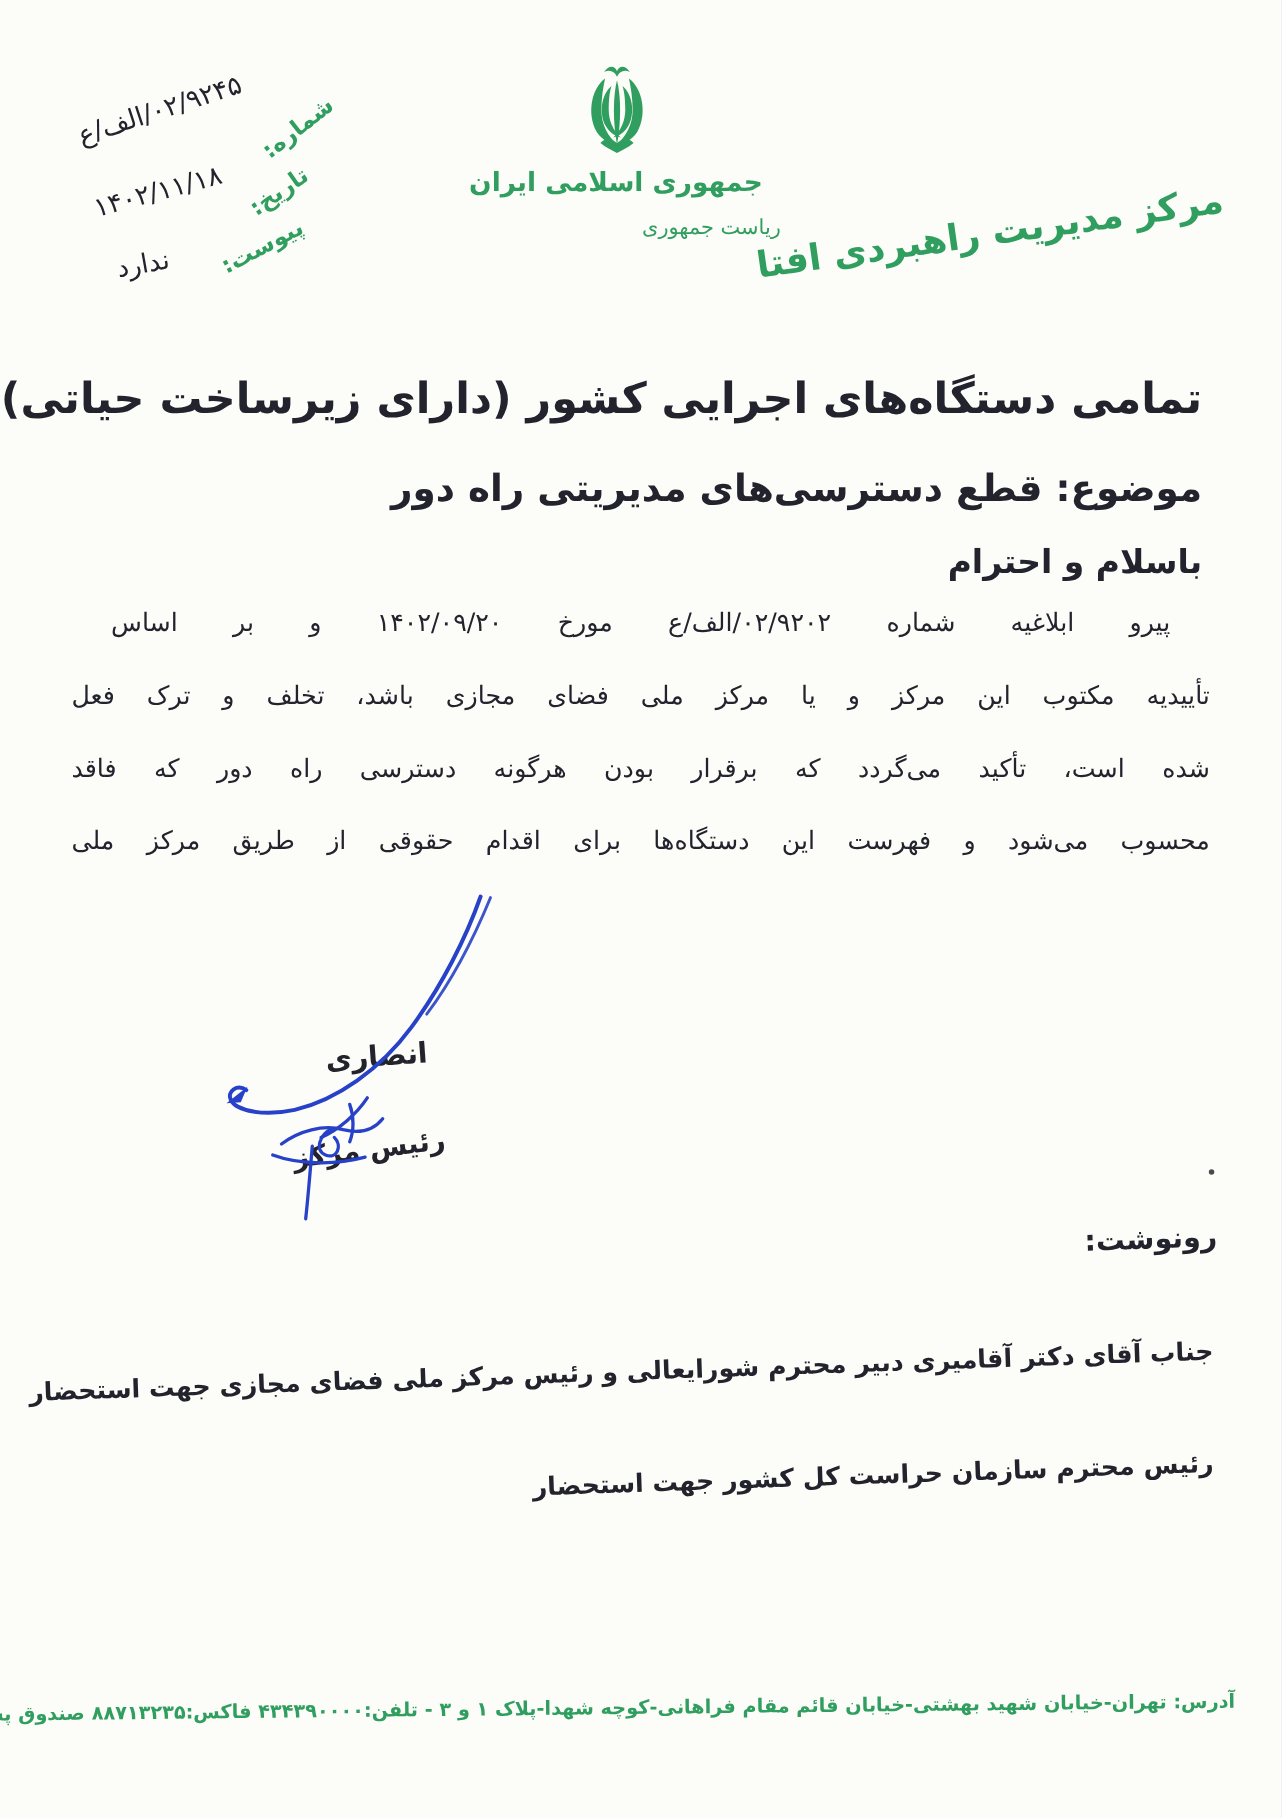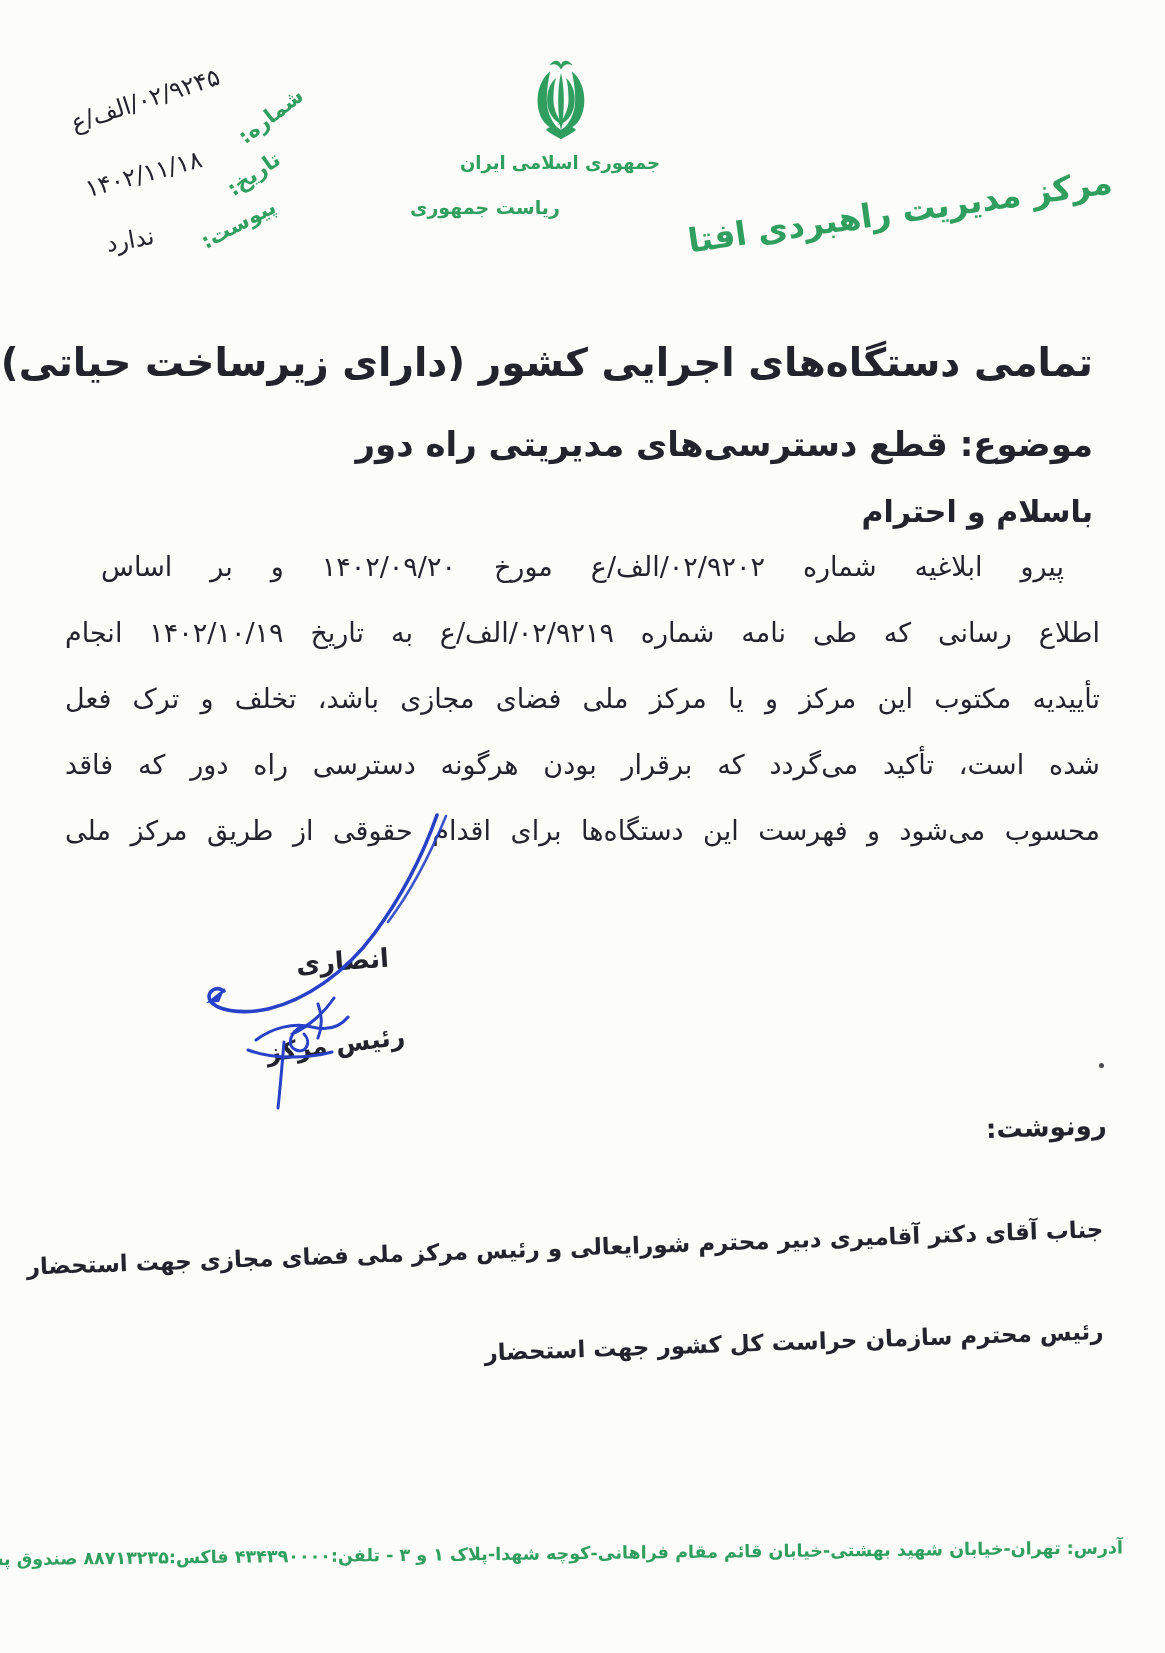--- a/index.html
+++ b/index.html
@@ -21,36 +21,36 @@
   .abs{position:absolute;}
 
   
   .stamp-label{font-size:21px;font-weight:bold;color:var(--green);white-space:nowrap;}
   .stamp-value{font-size:24px;color:var(--ink);white-space:nowrap;letter-spacing:1px;}
   .rot-lbl1{transform:rotate(-38deg);}
   .rot-lbl2{transform:rotate(-35deg);}
   .rot-lbl3{transform:rotate(-28deg);}
 
   
-  .country{font-size:18px;font-weight:bold;color:var(--green);text-align:center;width:300px;}
-  .office{font-size:19px;font-weight:bold;color:var(--green);text-align:left;width:300px;}
+  .country{font-size:24px;font-weight:bold;color:var(--green);text-align:center;width:300px;}
+  .office{font-size:19px;font-weight:normal;color:var(--green);text-align:right;width:300px;}
   .orgtitle{
     font-size:33px;font-weight:bold;color:var(--green);
     width:340px;text-align:center;white-space:nowrap;
     transform:rotate(-8deg);transform-origin:right center;
   }
 
   
   .addressee{font-size:39px;font-weight:bold;white-space:nowrap;}
   .subject{font-size:34px;font-weight:bold;white-space:nowrap;}
   .salutation{font-size:30px;font-weight:bold;white-space:nowrap;}
   .body-block{width:1035px;}
   .bodyline{
     width:100%;height:66px;line-height:66px;
-    font-size:27px;
+    font-size:23px;
     text-align:justify;text-align-last:justify;
     white-space:nowrap;
   }
   .bodyline.indent{width:963px;padding:0 36px;}
   .bodyline.last{text-align-last:right;}
 
   .sig-name{font-size:26px;font-weight:bold;transform:rotate(-4deg);white-space:nowrap;}
   .sig-title{font-size:25px;font-weight:bold;transform:rotate(-7deg);white-space:nowrap;}
 
   .cc-label{font-size:26px;font-weight:bold;white-space:nowrap;transform:rotate(-2deg);}
@@ -100,21 +100,20 @@
   <div class="abs office" style="left:410px;top:196px;">ریاست جمهوری</div>
 
   <div class="abs orgtitle" style="left:772px;top:162px;">مرکز مدیریت راهبردی افتا</div>
 
   <div class="abs addressee" style="right:72px;top:340px;">تمامی دستگاه‌های اجرایی کشور (دارای زیرساخت حیاتی)</div>
   <div class="abs subject" style="right:72px;top:424px;">موضوع: قطع دسترسی‌های مدیریتی راه دور</div>
   <div class="abs salutation" style="right:72px;top:494px;">باسلام و احترام</div>
 
   <div class="abs body-block" style="right:65px;top:534px;">
     <div class="bodyline indent">پیرو ابلاغیه شماره ۰۲/۹۲۰۲/الف/ع مورخ ۱۴۰۲/۰۹/۲۰ و بر اساس</div>
-    <div class="bodyline">اطلاع رسانی که طی نامه شماره ۰۲/۹۲۱۹/الف/ع به تاریخ ۱۴۰۲/۱۰/۱۹ انجام</div>
     <div class="bodyline">تأییدیه مکتوب این مرکز و یا مرکز ملی فضای مجازی باشد، تخلف و ترک فعل</div>
     <div class="bodyline">شده است، تأکید می‌گردد که برقرار بودن هرگونه دسترسی راه دور که فاقد</div>
     <div class="bodyline">محسوب می‌شود و فهرست این دستگاه‌ها برای اقدام حقوقی از طریق مرکز ملی</div>
   </div>
 
   <div class="abs sig-name" style="left:296px;top:946px;">انصاری</div>
   <div class="abs sig-title" style="left:266px;top:1030px;">رئیس مرکز</div>
 
   <svg class="abs" style="left:0;top:0;" width="1165" height="1653" viewBox="0 0 1165 1653">
     <g stroke="#2742c8" fill="none" stroke-linecap="round">

